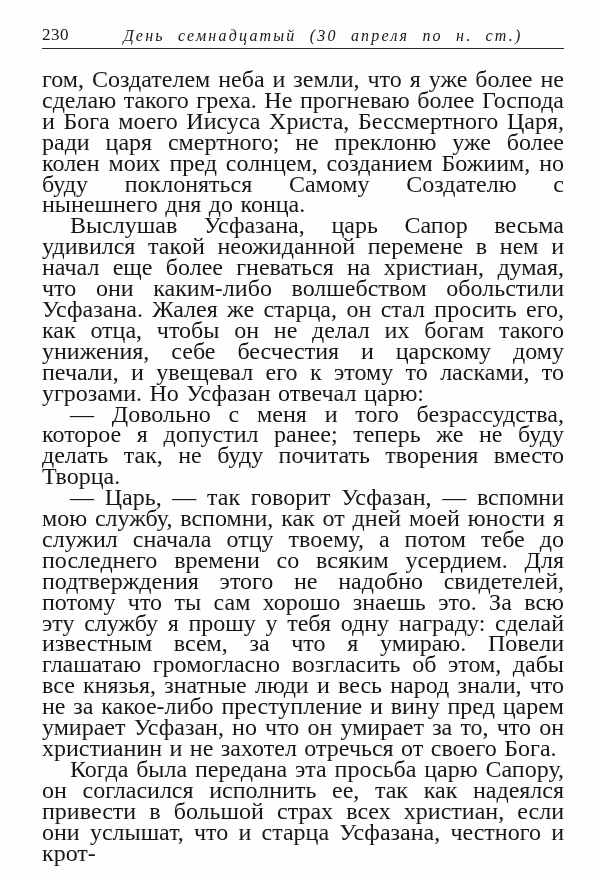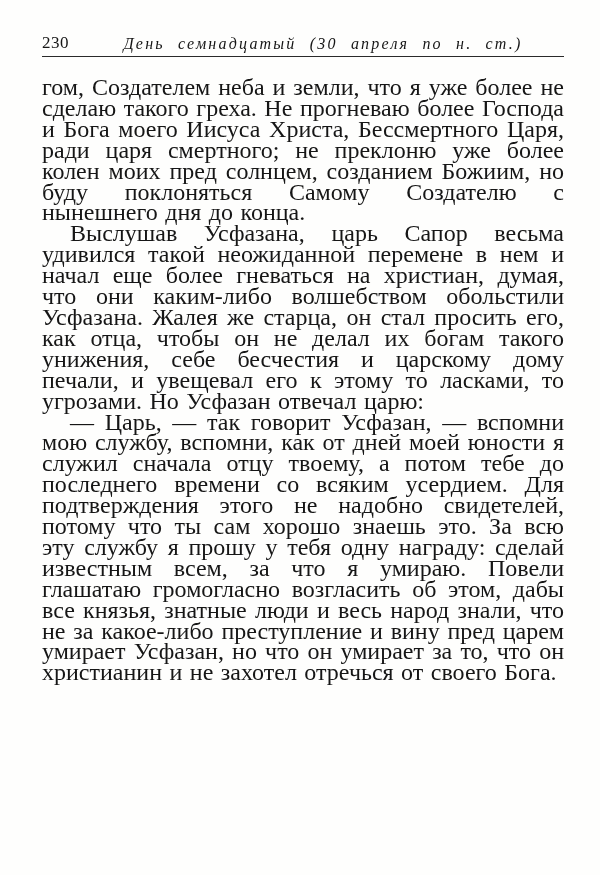--- a/index.html
+++ b/index.html
@@ -8,21 +8,21 @@
     background: #ffffff;
   }
   .page {
     position: relative;
     width: 600px;
     height: 875px;
     box-sizing: border-box;
     background: #fefefd;
     color: #161616;
     font-family: "Liberation Serif", "DejaVu Serif", serif;
-    padding: 32px 36px 0 42px;
+    padding: 24px 36px 0 42px;
     overflow: hidden;
   }
   
   .running-head {
     position: relative;
     height: 24px;
     border-bottom: 1.6px solid #2a2a2a;
     margin-bottom: 2px;
   }
   .pagenum {
@@ -97,17 +97,19 @@
 <div class="page">
 
   <header class="running-head">
     <span class="pagenum">230</span>
     <span class="head-title">День семнадцатый (30 апреля по н. ст.)</span>
   </header>
 
   <main class="body-text">
     <p class="continuation">гом, Создателем неба и земли, что я уже более не сделаю такого греха. Не прогневаю более Господа и Бога моего Иисуса Христа, Бессмертного Царя, ради царя смертного; не преклоню уже более колен моих пред солнцем, созданием Божиим, но буду поклоняться Самому Создателю с нынешнего дня до конца.</p>
     <p>Выслушав Усфазана, царь Сапор весьма удивился такой неожиданной перемене в нем и начал еще более гневаться на христиан, думая, что они каким-либо волшебством обольстили Усфазана. Жалея же старца, он стал просить его, как отца, чтобы он не делал их богам такого унижения, себе бесчестия и царскому дому печали, и увещевал его к этому то ласками, то угрозами. Но Усфазан отвечал царю:</p>
+    <p>— Довольно с меня и того безрассудства, которое я допустил ранее; теперь же не буду делать так, не буду почитать творения вместо Творца.</p>
     <p>— Царь, — так говорит Усфазан, — вспомни мою службу, вспомни, как от дней моей юности я служил сначала отцу твоему, а потом тебе до последнего времени со всяким усердием. Для подтверждения этого не надобно свидетелей, потому что ты сам хорошо знаешь это. За всю эту службу я прошу у тебя одну награду: сделай известным всем, за что я умираю. Повели глашатаю громогласно возгласить об этом, дабы все князья, знатные люди и весь народ знали, что не за какое-либо преступление и вину пред царем умирает Усфазан, но что он умирает за то, что он христианин и не захотел отречься от своего Бога.</p>
+    <p>Когда была передана эта просьба царю Сапору, он согласился исполнить ее, так как надеялся привести в большой страх всех христиан, если они услышат, что и старца Усфазана, честного и крот-</p>
   </main>
 
 
 </div>
 
 </body></html>

